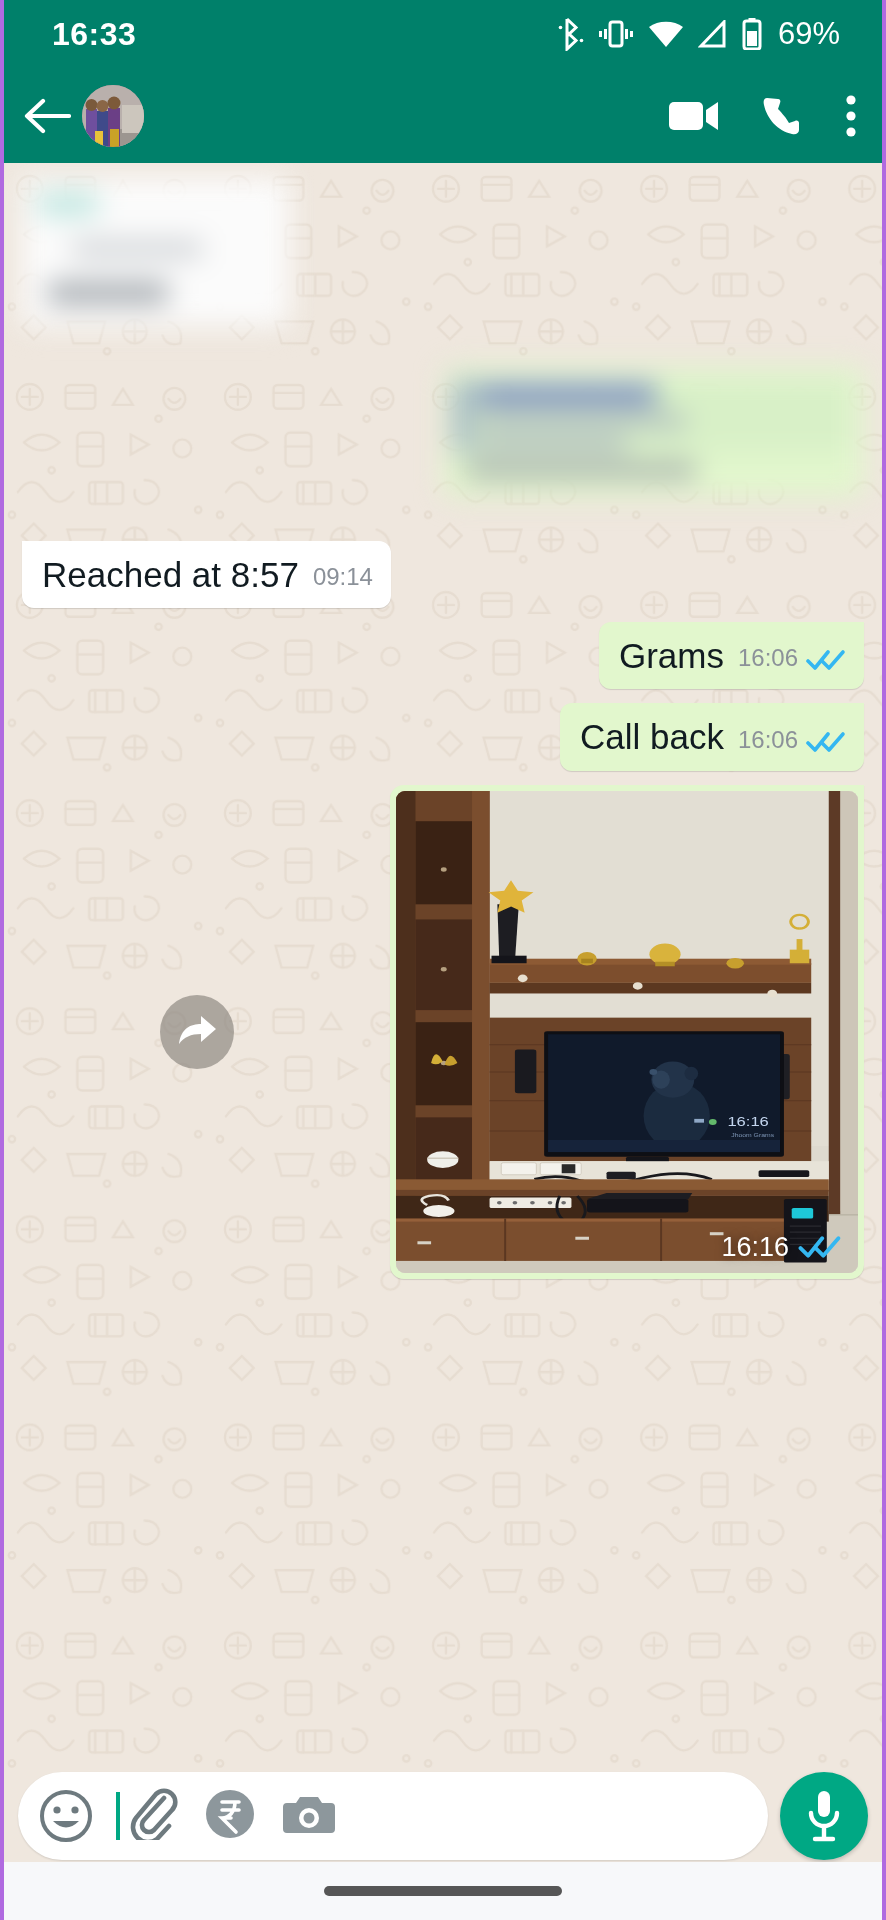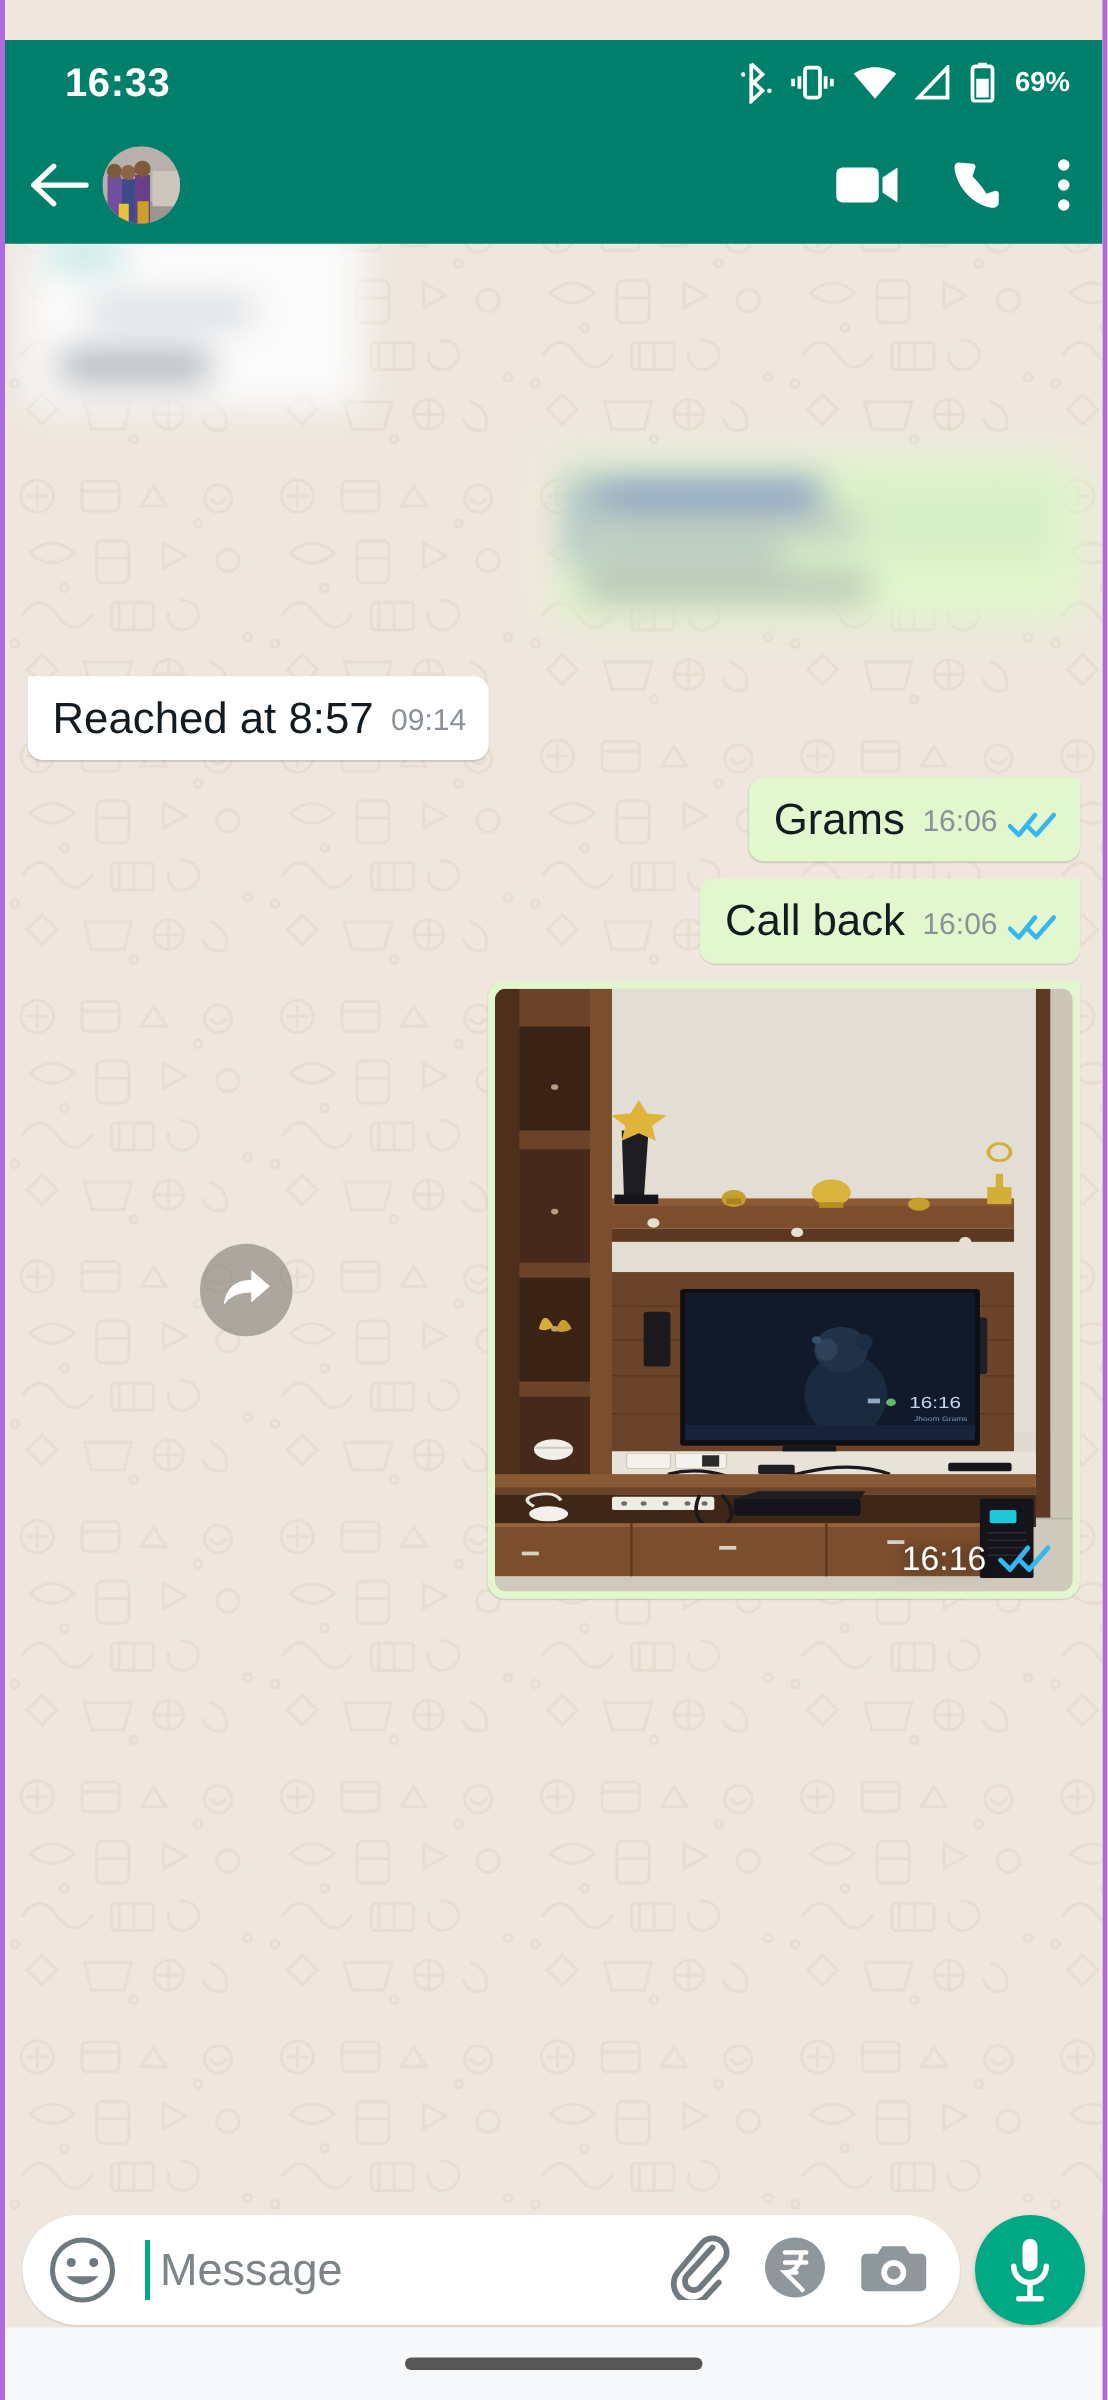--- a/index.html
+++ b/index.html
@@ -12,26 +12,26 @@
   #phone {
     position:relative; width:886px; height:1920px;
     border-left:4px solid #b06ae0; border-right:4px solid #b06ae0;
     overflow:hidden; background:#efe7de;
   }
 
   
   .statusbar {
     height:68px; background:#00806a;
     display:flex; align-items:center; justify-content:space-between;
-    padding:0 26px 0 48px; color:#fff;margin-top:32px;
+    padding:0 42px 0 48px; color:#fff;
   }
   .status-clock { font-size:32px; font-weight:bold; letter-spacing:.5px; }
   .status-right { display:flex; align-items:center; gap:14px; }
   .status-right svg { display:block; }
-  .battery-pct { font-size:22px; font-weight:bold; margin-left:2px; }
+  .battery-pct { font-size:31px; font-weight:normal; margin-left:2px; }
 
   
   .appbar {
     height:95px; background:#00806a;
     display:flex; align-items:center; padding:0 24px 0 10px;
     position:relative; z-index:5;
   }
   .back-btn { width:66px; height:66px; display:flex; align-items:center; justify-content:center; flex:0 0 auto; }
   .avatar {
     width:62px; height:62px; border-radius:50%; flex:0 0 auto;
@@ -470,21 +470,20 @@
     <div class="inputpill">
       <div class="emoji-ic">
         <svg width="56" height="56" viewBox="0 0 56 56">
           <circle cx="28" cy="28" r="24" fill="none" stroke="#6e7a7f" stroke-width="4"></circle>
           <circle cx="19" cy="22" r="3.6" fill="#6e7a7f"></circle>
           <circle cx="37" cy="22" r="3.6" fill="#6e7a7f"></circle>
           <path d="M15 33 q13 13 26 0 Z" fill="#6e7a7f"></path>
         </svg>
       </div>
       <div class="caret"></div>
-      <div class="placeholder">Message</div>
       <div class="pill-icons">
         <div>
           <svg width="50" height="52" viewBox="0 0 50 52">
             <path d="M36 10 L16 32 a7 7 0 0 0 10 10 L44 22 a11 11 0 0 0 -16 -16 L8 30 a15 15 0 0 0 21 21 L41 38" fill="none" stroke="#6e7a7f" stroke-width="4.6" stroke-linecap="round"></path>
           </svg>
         </div>
         <div>
           <svg width="52" height="52" viewBox="0 0 52 52">
             <circle cx="26" cy="26" r="24" fill="#8d979c"></circle>
             <path d="M18 14 h17 M18 22 h17 M18 30 h9 M31 14 c0 10 -6 16 -13 16 l14 14" fill="none" stroke="#fff" stroke-width="3.6" stroke-linecap="round"></path>

